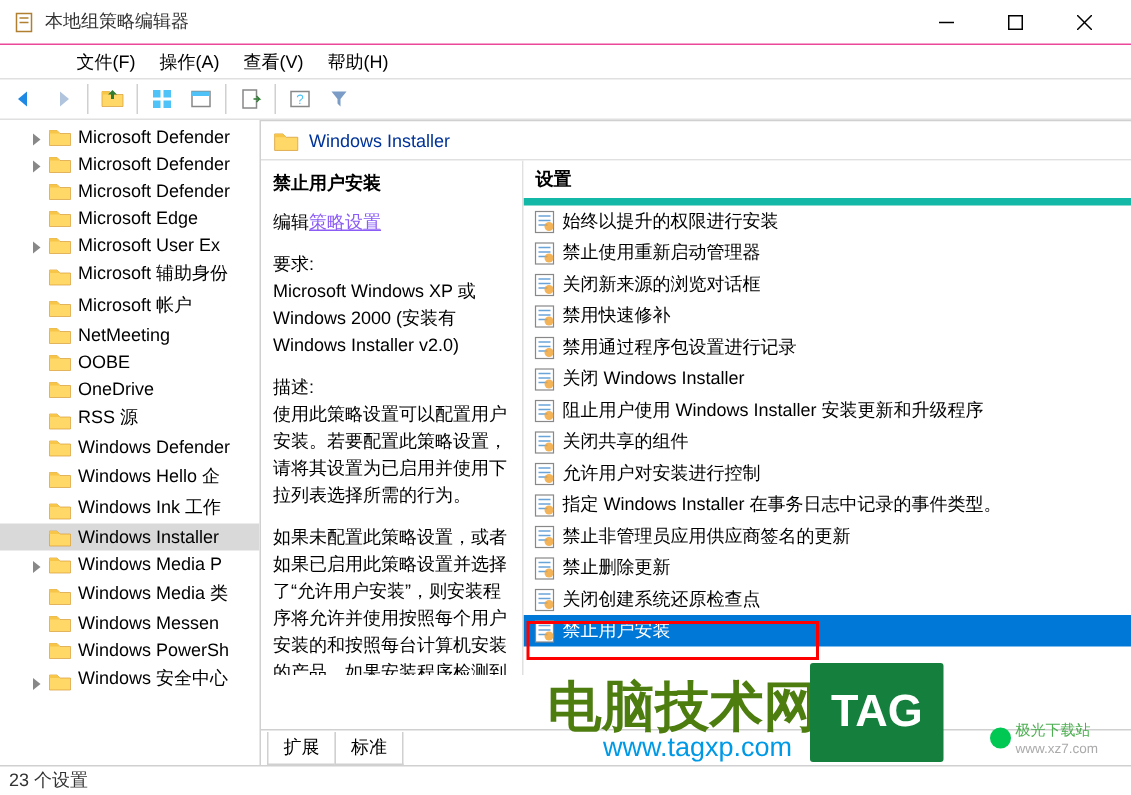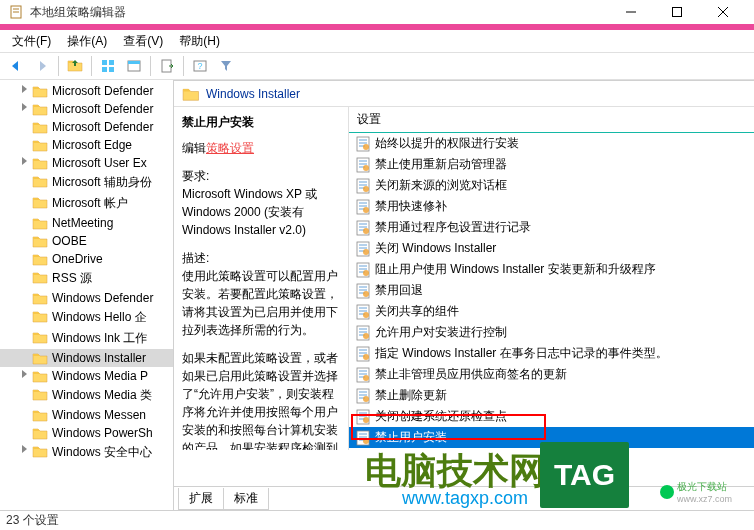--- a/index.html
+++ b/index.html
@@ -1,49 +1,49 @@
 <!DOCTYPE html>
 <html><head>
 <meta charset="utf-8">
 <style>
 * { margin: 0; padding: 0; box-sizing: border-box; }
 body { font-family: "Microsoft YaHei", "Segoe UI", sans-serif; font-size: 12px; background: #fff; width: 754px; height: 530px; overflow: hidden; position: relative; }
 
-.titlebar { height: 30px; display: flex; align-items: center; padding: 0 8px; background: #fff; border-bottom: 6px solid #ec4899; }
+.titlebar { height: 30px; display: flex; align-items: center; padding: 0 8px; background: #fff; border-bottom: 1px solid #ec4899; }
 .titlebar .app-icon { width: 16px; height: 16px; margin-right: 6px; display: inline-flex; align-items: center; justify-content: center; }
 .titlebar .title { flex: 1; color: #333; }
 .titlebar .winbtns { display: flex; }
 .titlebar .winbtn { width: 46px; height: 30px; display: flex; align-items: center; justify-content: center; color: #333; }
 
-.menubar { height: 22px; display: flex; align-items: center; padding: 0 4px; background: #fff; }
+.menubar { height: 22px; display: flex; align-items: center; padding: 0 4px; background: #fff; margin-left: 39px; }
 .menubar .menu-item { padding: 2px 8px; color: #000; }
 
 .toolbar { height: 28px; display: flex; align-items: center; padding: 0 4px; gap: 2px; background: #fff; border-top: 1px solid #e0e0e0; border-bottom: 1px solid #e0e0e0; }
 .toolbar .tbtn { width: 24px; height: 24px; display: flex; align-items: center; justify-content: center; border: 1px solid transparent; }
 .toolbar .sep { width: 1px; height: 20px; background: #d0d0d0; margin: 0 2px; }
 
 .main { display: flex; height: 430px; }
 .tree { width: 174px; border-right: 1px solid #d0d0d0; overflow-y: auto; overflow-x: hidden; background: #fff; padding: 2px 0; position: relative; }
 .tree::-webkit-scrollbar { width: 17px; }
 .tree::-webkit-scrollbar-track { background: #f0f0f0; }
 .tree::-webkit-scrollbar-thumb { background: #c0c0c0; }
-.tree-item { display: flex; align-items: flex-start; padding: 2px 4px 2px 20px; white-space: nowrap; color: #000; }
+.tree-item { display: flex; align-items: flex-end; padding: 2px 4px 2px 20px; white-space: nowrap; color: #000; }
 .tree-item.selected { background: #d9d9d9; }
 .tree-item .twisty { width: 10px; height: 10px; margin-right: 2px; display: inline-flex; align-items: center; justify-content: center; color: #888; }
 .tree-item .folder-ico { width: 16px; height: 14px; margin-right: 4px; }
 
 .right { flex: 1; display: flex; flex-direction: column; border-top: 1px solid #d0d0d0; }
 .right-header { height: 26px; display: flex; align-items: center; padding: 0 8px; background: #fff; border-bottom: 1px solid #e0e0e0; gap: 6px; color: #003399; font-weight: normal; }
 .right-header .folder-ico { width: 18px; height: 16px; }
 .right-body { flex: 1; display: flex; overflow: hidden; }
 .detail { width: 175px; padding: 6px 8px; font-size: 12px; color: #000; line-height: 1.5; overflow: hidden; border-right: 1px solid #e0e0e0; }
 .detail .pol-title { font-weight: bold; margin-bottom: 8px; }
-.detail .link { color: #ef4444; text-decoration: underline; margin-top: 12px; }
+.detail .link { color: #8b5cf6; text-decoration: underline; margin-top: 12px; }
 .list { flex: 1; overflow: auto; position: relative; }
-.list-header { font-weight: normal; padding: 4px 8px; border-bottom: 1px solid #14b8a6; color: #000; background: #fff; }
+.list-header { font-weight: bold; padding: 4px 8px; border-bottom: 5px solid #14b8a6; color: #000; background: #fff; }
 .list-items { }
 .list-item { display: flex; align-items: center; padding: 2px 6px; white-space: nowrap; color: #000; }
 .list-item.highlighted { background: #0078d7; color: #fff; }
 .list-item .item-ico { width: 16px; height: 16px; margin-right: 4px; display: inline-flex; }
 .red-box { position: absolute; border: 2px solid #ff0000; pointer-events: none; }
 
 .tabs { height: 24px; display: flex; align-items: flex-end; padding: 0 4px; border-top: 1px solid #d0d0d0; margin-top: 36px; }
 .tab { padding: 2px 10px; border: 1px solid #d0d0d0; border-top: none; margin-right: -1px; background: #fff; font-size: 12px; }
 .tab.active { background: #fff; }
 
@@ -402,28 +402,20 @@
                 </svg>
               </span>
               <span>阻止用户使用 Windows Installer 安装更新和升级程序</span>
             </div>
             <div class="list-item">
               <span class="item-ico">
                 <svg width="16" height="16">
                   <use href="#policy-icon"></use>
                 </svg>
               </span>
-              <span>禁用回退</span>
-            </div>
-            <div class="list-item">
-              <span class="item-ico">
-                <svg width="16" height="16">
-                  <use href="#policy-icon"></use>
-                </svg>
-              </span>
               <span>关闭共享的组件</span>
             </div>
             <div class="list-item">
               <span class="item-ico">
                 <svg width="16" height="16">
                   <use href="#policy-icon"></use>
                 </svg>
               </span>
               <span>允许用户对安装进行控制</span>
             </div>

